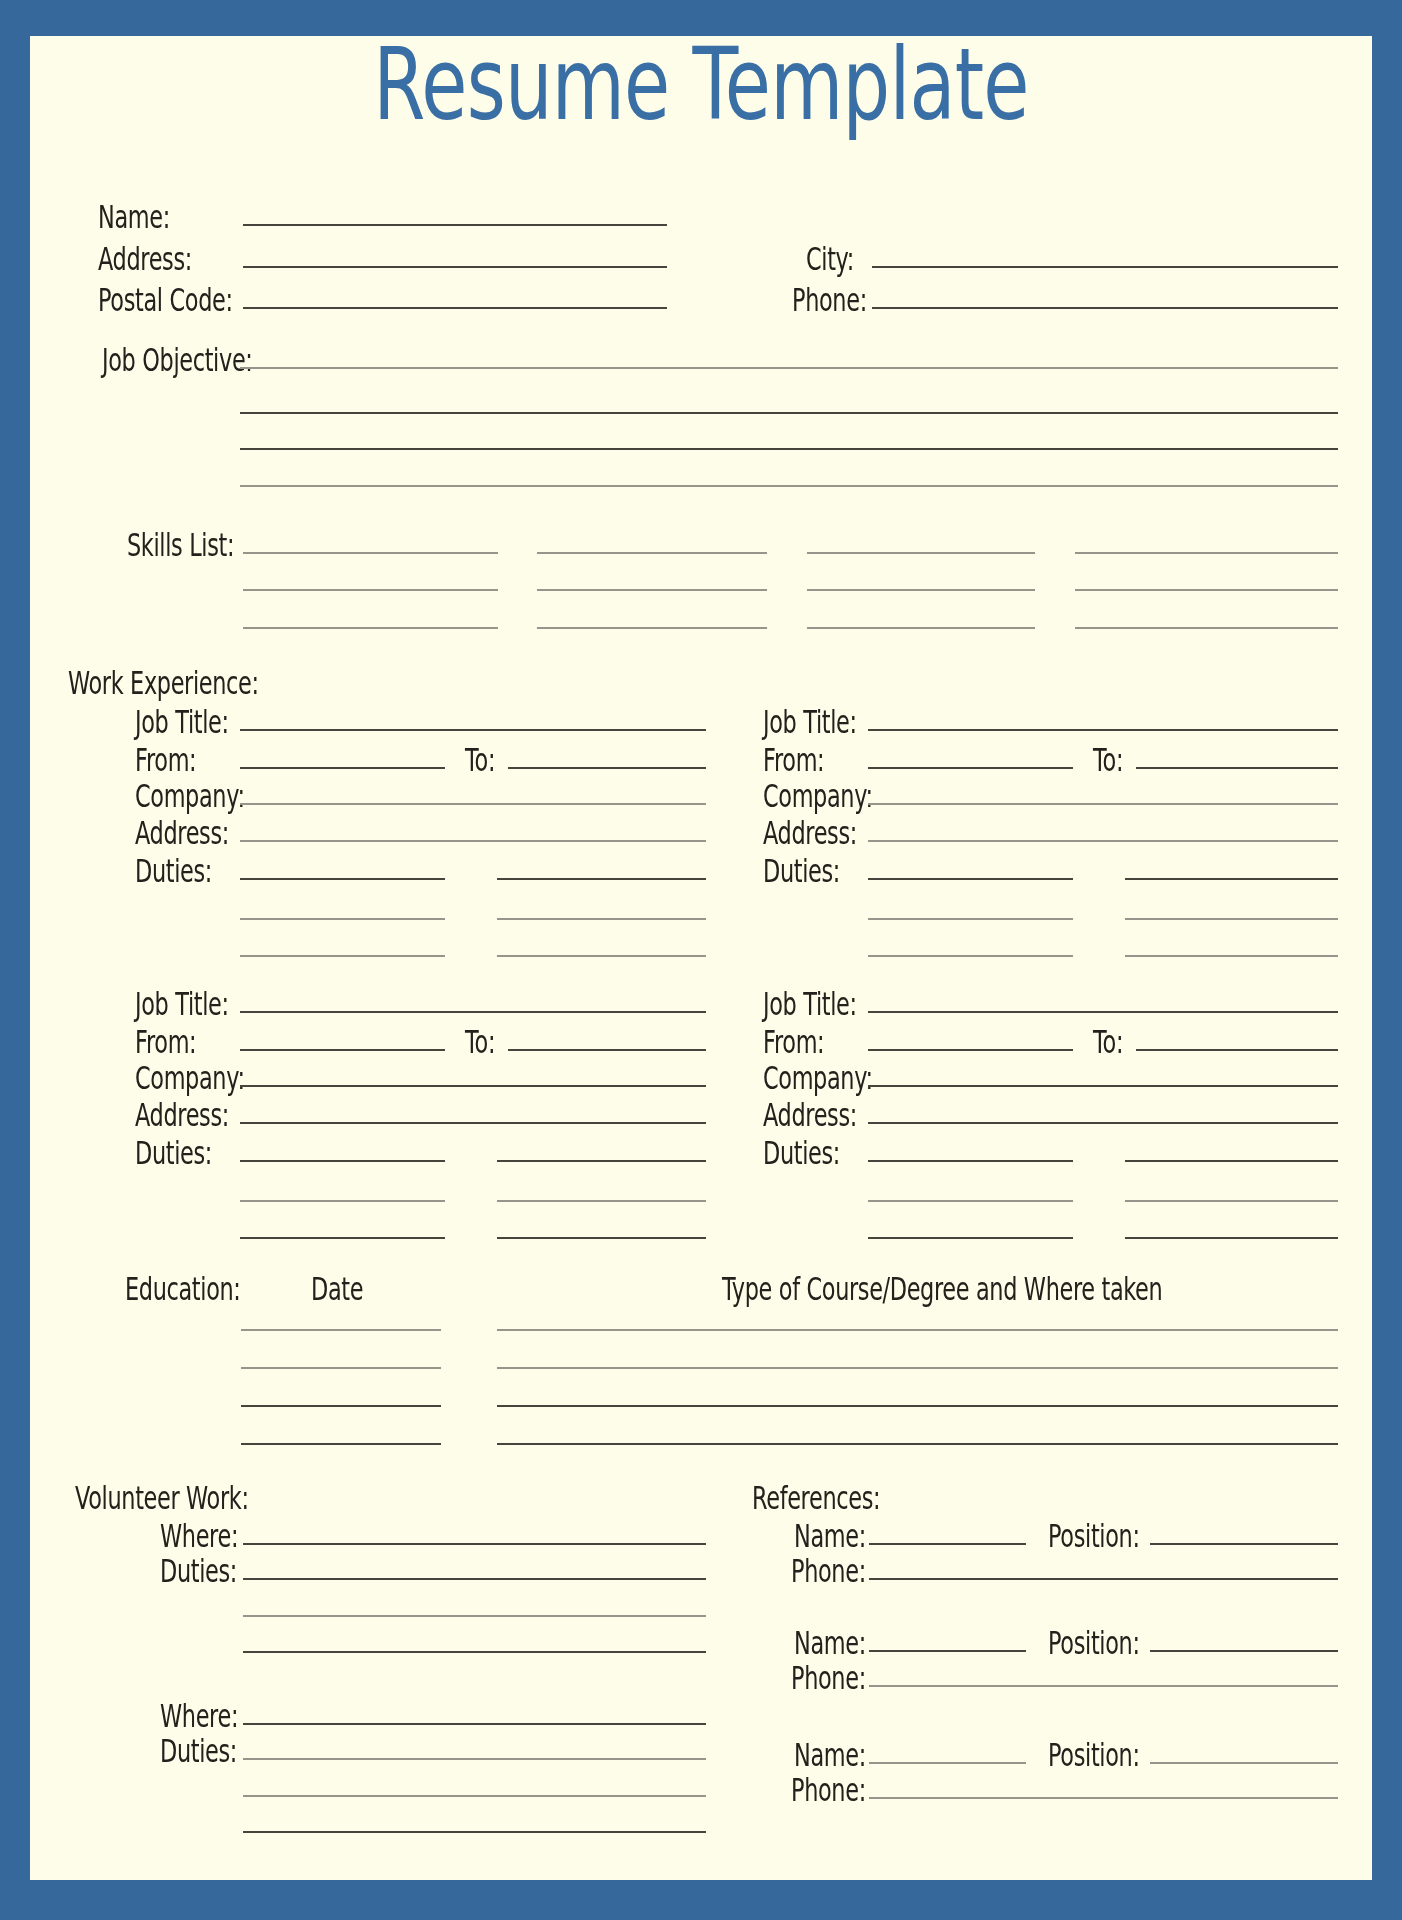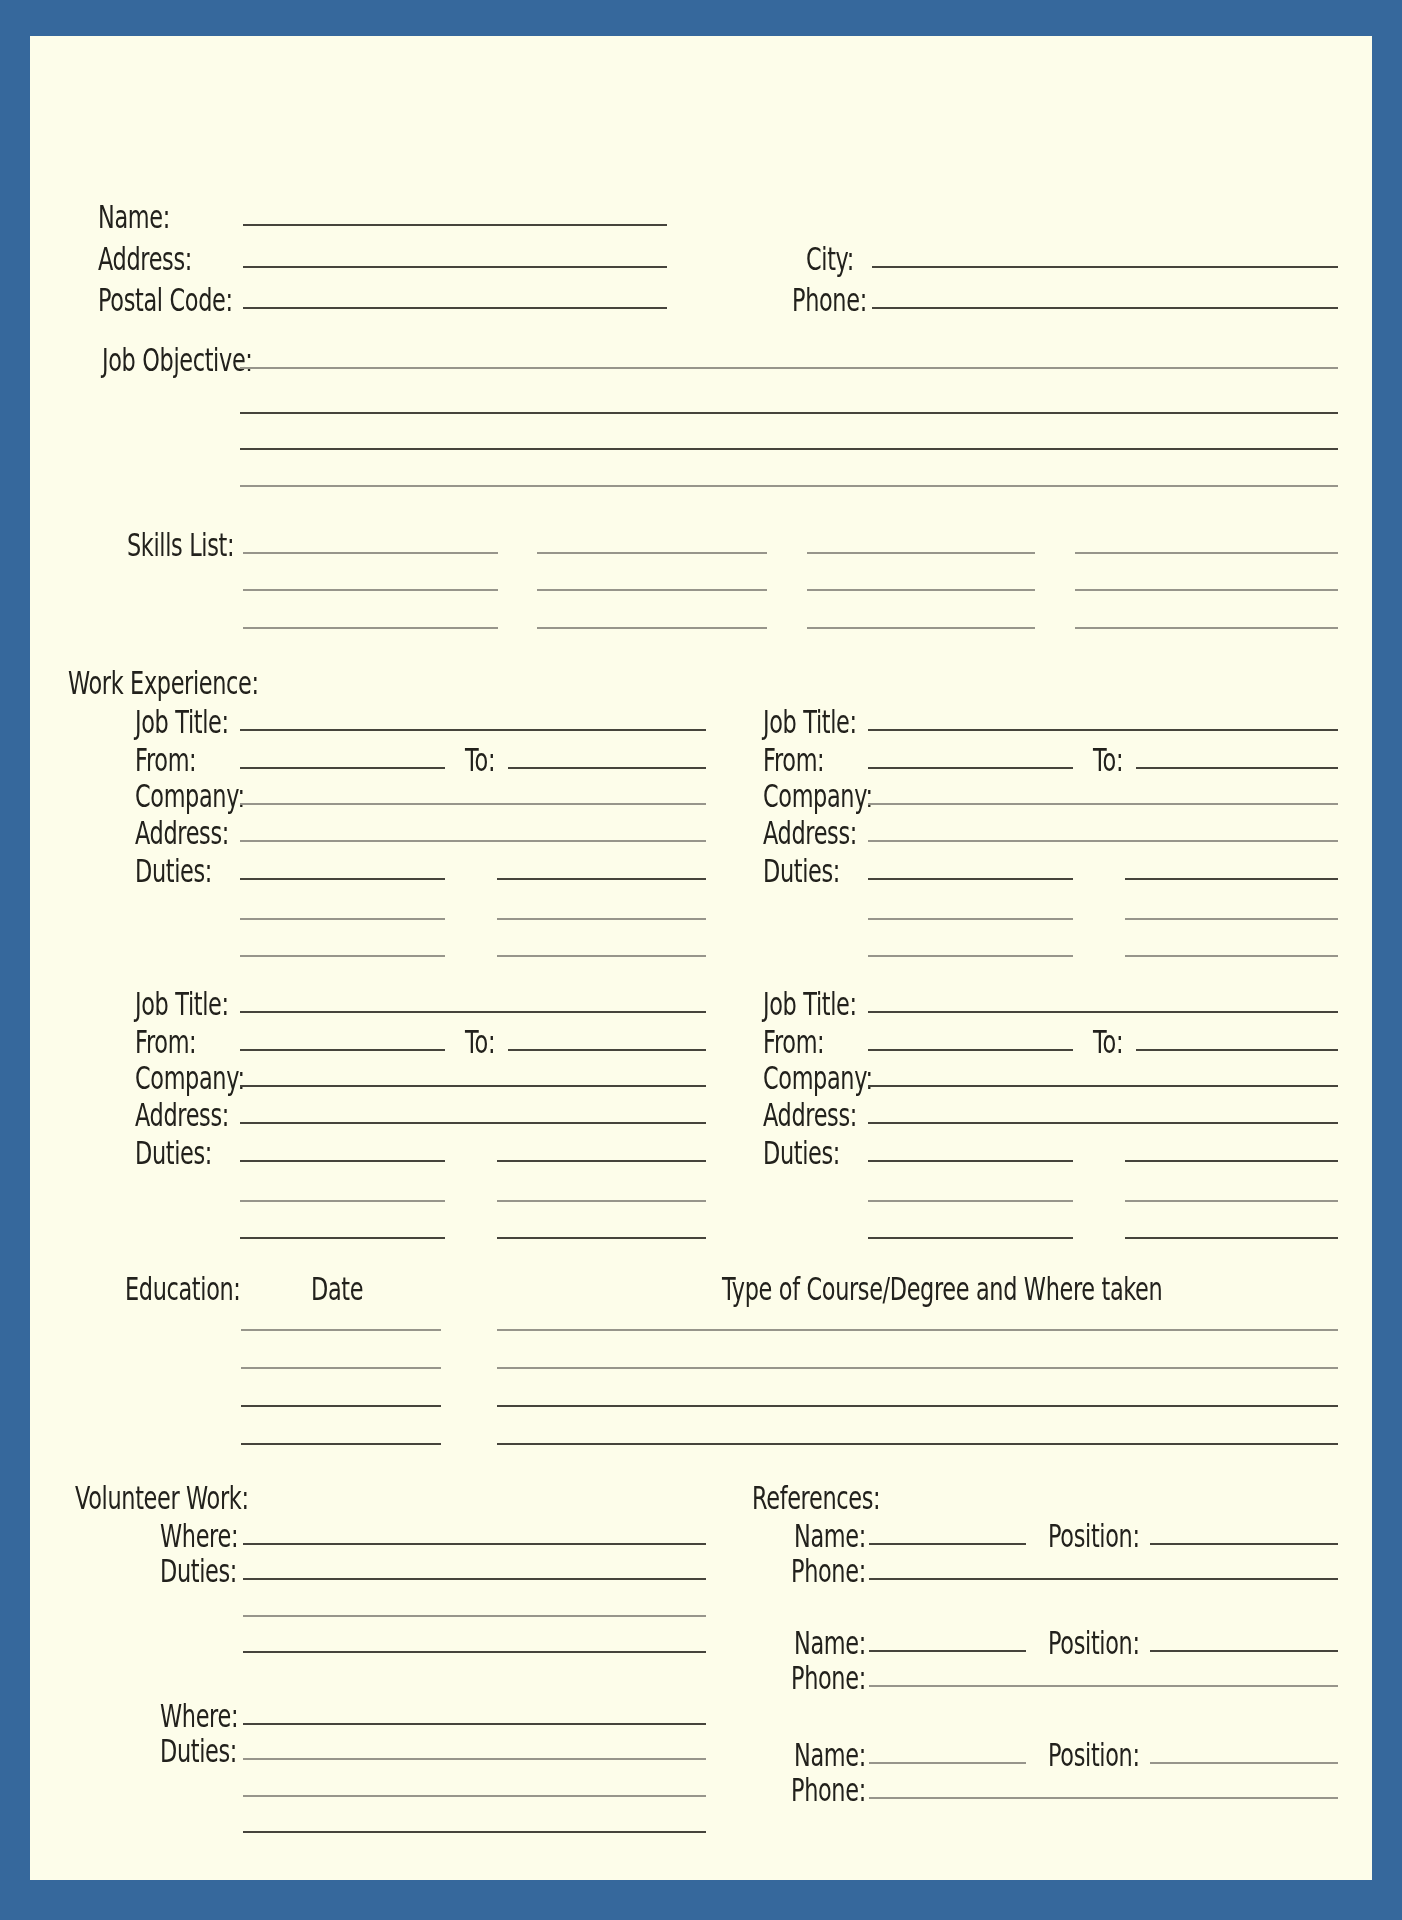--- a/index.html
+++ b/index.html
@@ -18,20 +18,23 @@
   .ln{position:absolute;height:2px;background:var(--line-dark);}
   .ln.lt{background:var(--line-light);}
   .job-entry,.vol-entry,.ref-entry,.edu{position:absolute;}
 </style>
 </head>
 <body>
 
 <div class="page">
   <div class="sheet"></div>
 
+  <div class="title-wrap">
+    <span class="title">Resume Template</span>
+  </div>
 
   <span class="lbl" style="left:98px;top:198px">Name:</span>
   <div class="ln" style="left:243px;top:224px;width:424px"></div>
   <span class="lbl" style="left:98px;top:240px">Address:</span>
   <div class="ln" style="left:243px;top:266px;width:424px"></div>
   <span class="lbl" style="left:98px;top:281px">Postal Code:</span>
   <div class="ln" style="left:243px;top:307px;width:424px"></div>
   <span class="lbl" style="left:806px;top:240px">City:</span>
   <div class="ln" style="left:872px;top:266px;width:466px"></div>
   <span class="lbl" style="left:792px;top:281px">Phone:</span>

